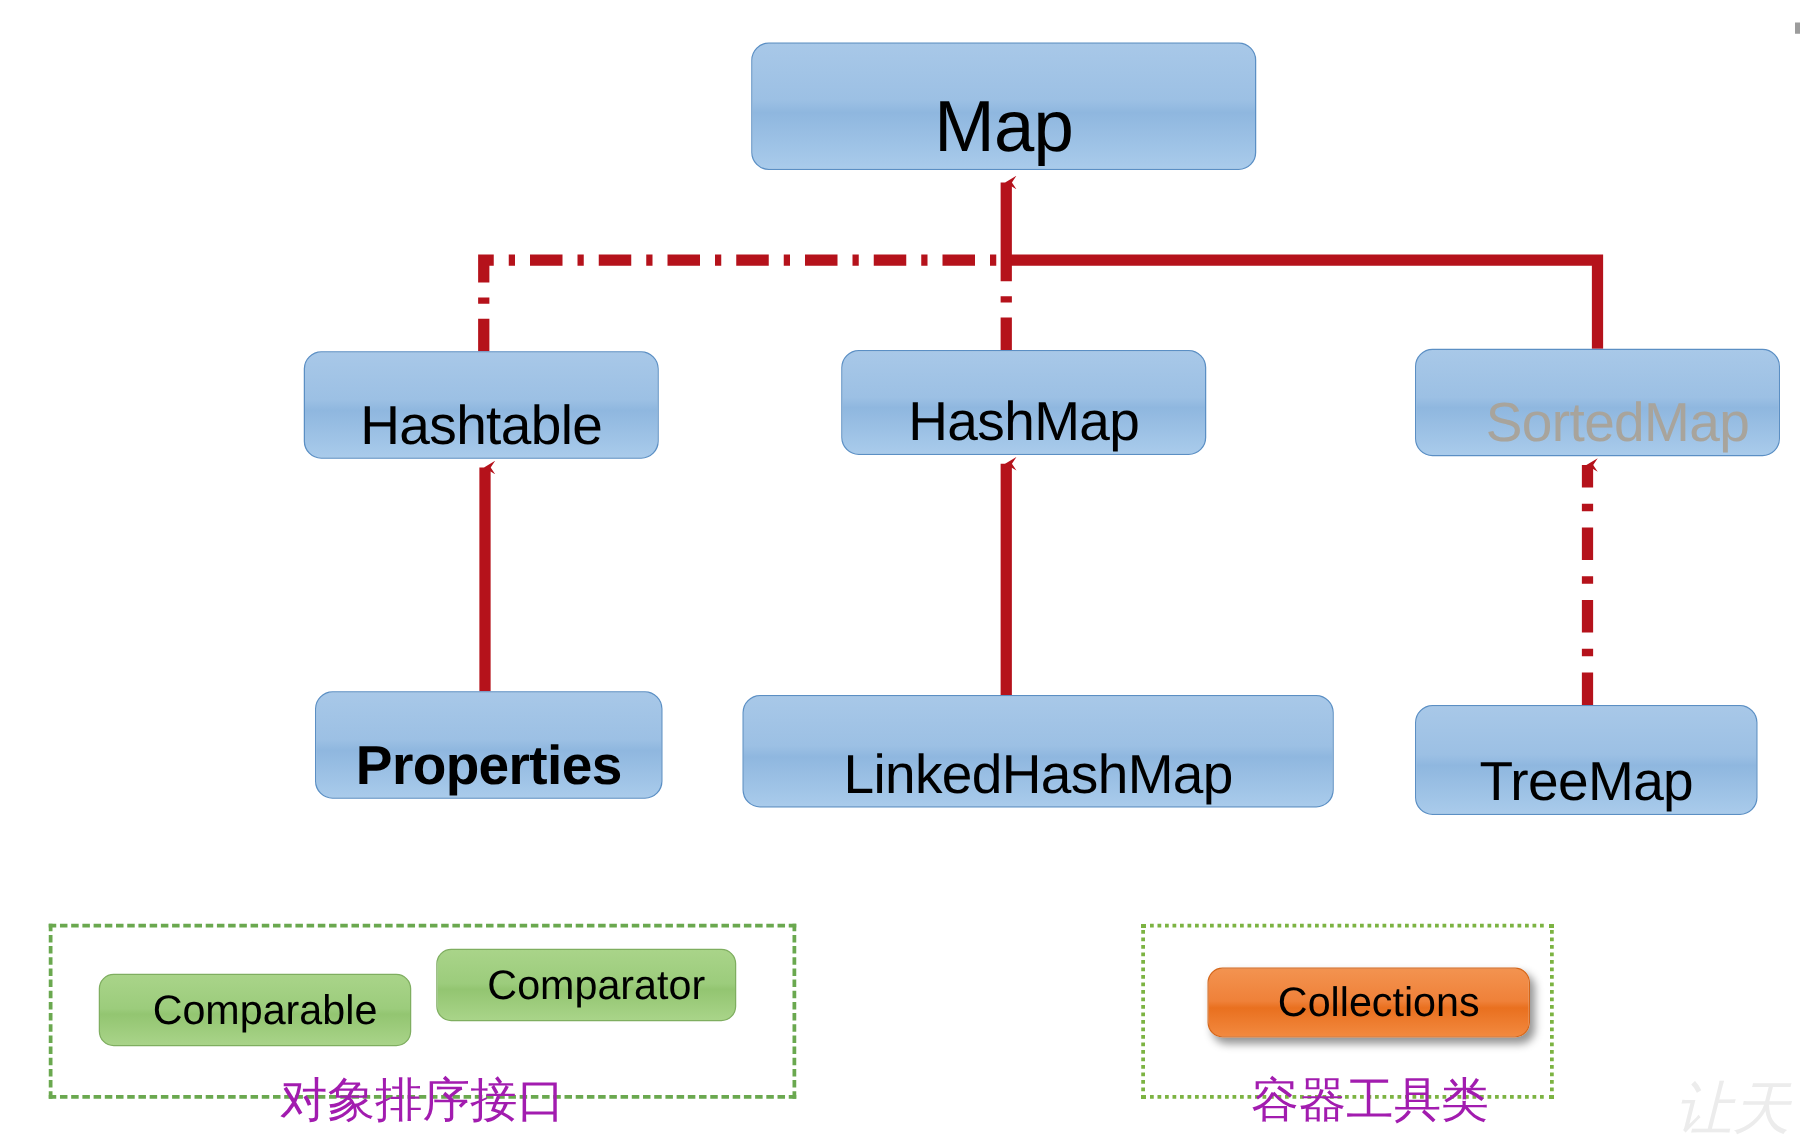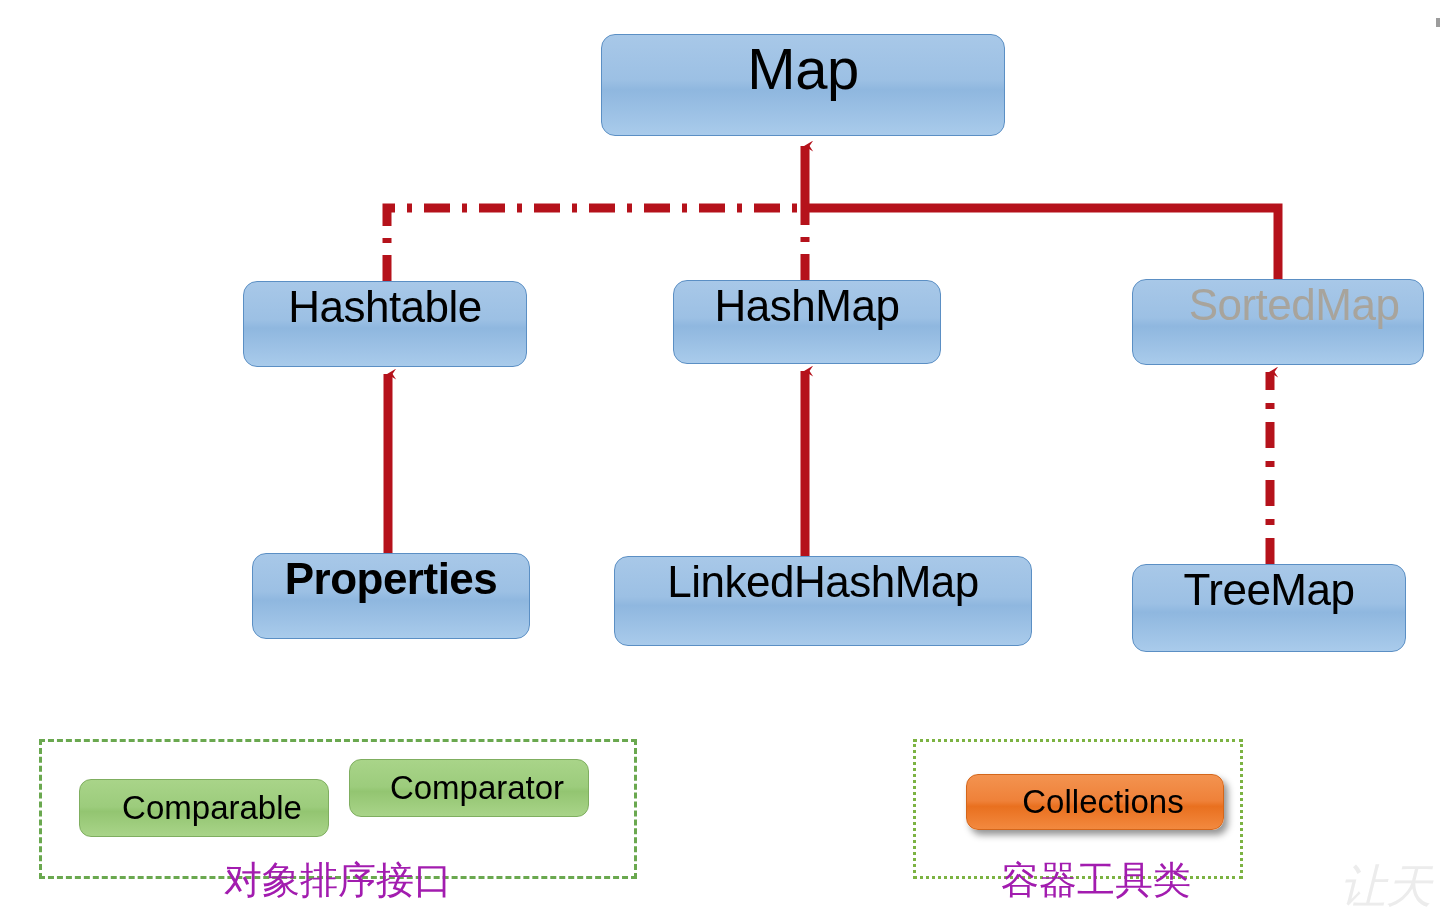--- a/index.html
+++ b/index.html
@@ -17,21 +17,21 @@
   }
 
   
   .node {
     position: absolute;
     box-sizing: border-box;
     border-radius: 14px;
     border: 1px solid #5b8fc4;
     background: linear-gradient(to bottom, #a8c8e8 0%, #9cc0e4 45%, #8fb7df 55%, #a9cbeb 100%);
     display: flex;
-    align-items: flex-start;
+    align-items: flex-end;
     justify-content: center;
     color: #000000;
     font-weight: 400;
     letter-spacing: -0.5px;
     white-space: nowrap;
     z-index: 4;
   }
   .node.dim { color: #a8a49c; }
 
   .chip {
@@ -148,33 +148,33 @@
   </svg>
 
   <div class="node" style="left:601px; top:34px; width:404px; height:102px; font-size:58px;">
     <span>Map</span>
   </div>
 
   <div class="node" style="left:243px; top:281px; width:284px; height:86px; font-size:44px;">
     <span>Hashtable</span>
   </div>
 
-  <div class="node" style="left:673px; top:280px; width:268px; height:84px; font-size:44px;">
+  <div class="node" style="left:673px; top:280px; width:292px; height:84px; font-size:44px;">
     <span>HashMap</span>
   </div>
 
   <div class="node dim" style="left:1132px; top:279px; width:292px; height:86px; font-size:44px;padding-left:32px;">
     <span>SortedMap</span>
   </div>
 
   <div class="node" style="left:252px; top:553px; width:278px; height:86px; font-size:44px;font-weight:bold;">
     <span>Properties</span>
   </div>
 
-  <div class="node" style="left:614px; top:556px; width:418px; height:90px; font-size:44px;">
+  <div class="node" style="left:594px; top:556px; width:473px; height:90px; font-size:44px;">
     <span>LinkedHashMap</span>
   </div>
 
   <div class="node" style="left:1132px; top:564px; width:274px; height:88px; font-size:44px;">
     <span>TreeMap</span>
   </div>
 
   <div class="legend-group dashed" style="left:39px; top:739px; width:598px; height:140px;"></div>
 
   <div class="chip green" style="left:79px; top:779px; width:250px; height:58px; font-size:33px;">

